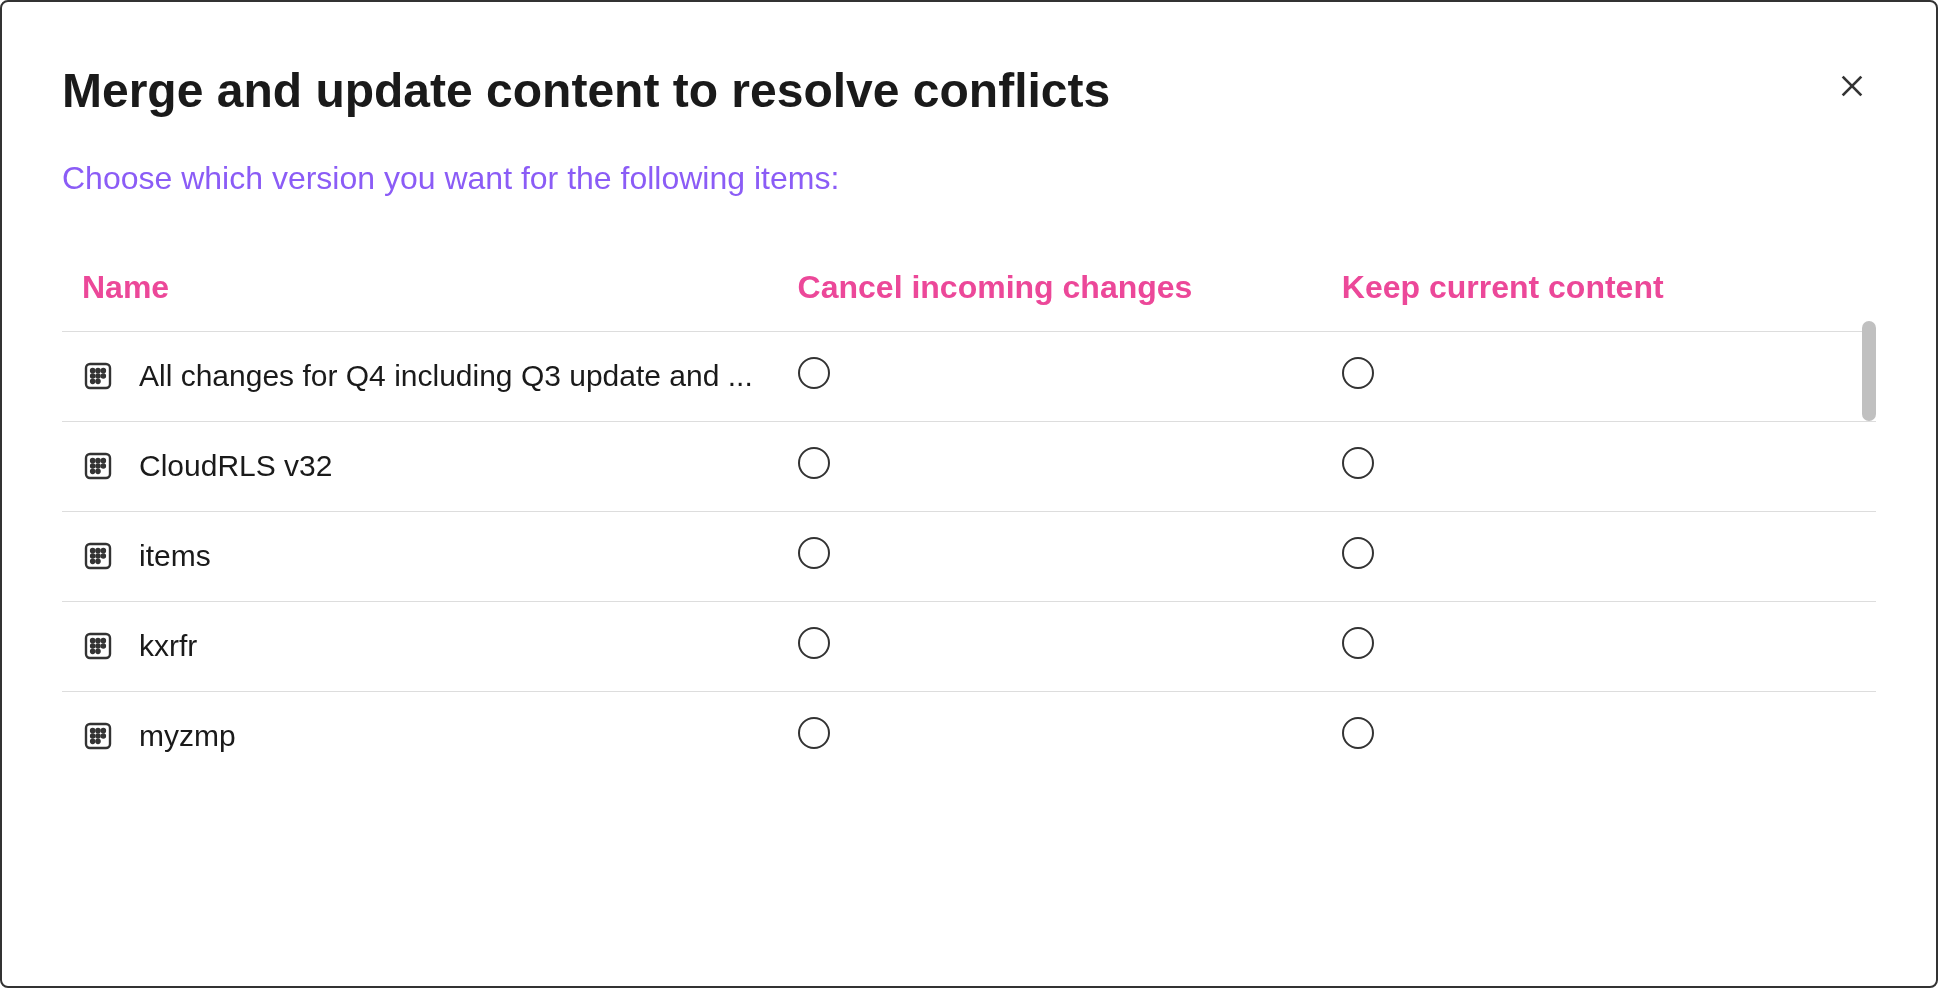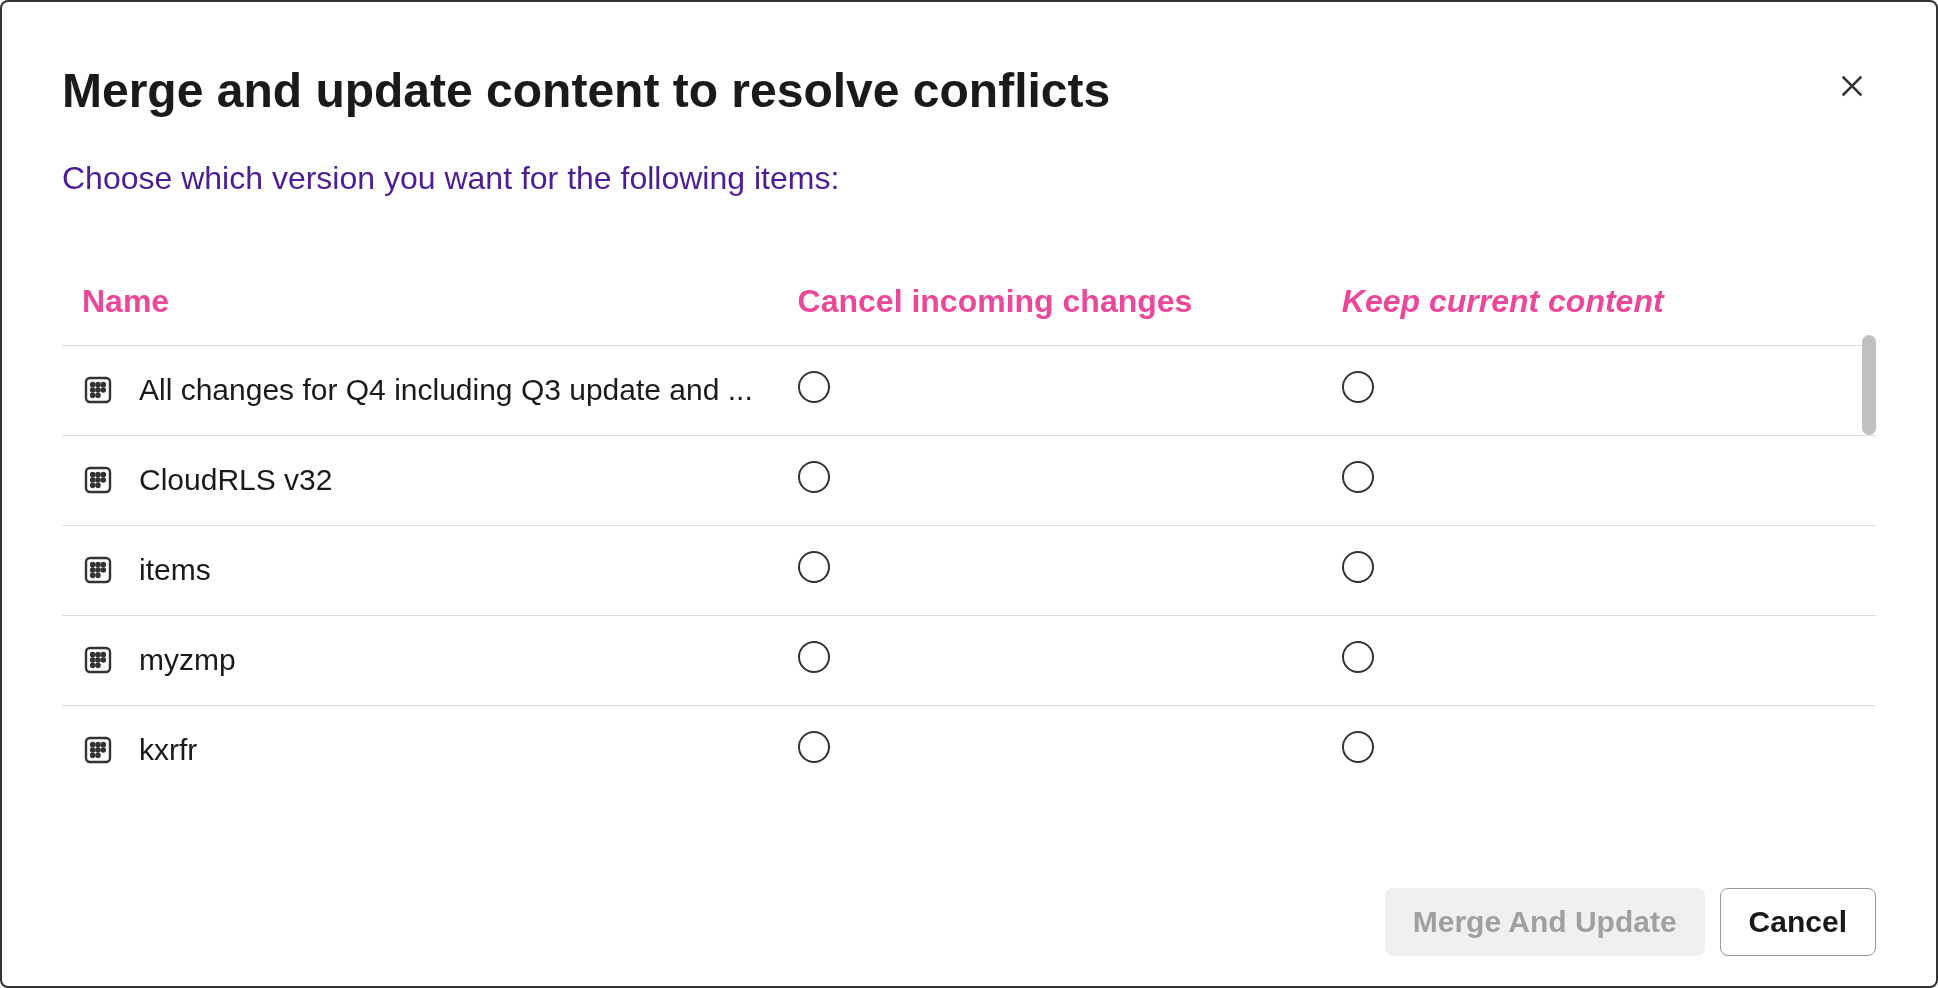--- a/index.html
+++ b/index.html
@@ -49,22 +49,22 @@
       justify-content: center;
     }
     .close-btn svg {
       width: 32px;
       height: 32px;
       stroke: #333;
       stroke-width: 2;
     }
     .dialog-subtitle {
       font-size: 32px;
-      color: #4c1d95;
-      margin-bottom: 66px;
+      color: #8b5cf6;
+      margin-bottom: 52px;
       font-weight: 400;
     }
     .table-container {
       flex: 1;
       position: relative;
       overflow: hidden;
     }
     .conflict-table {
       width: 100%;
       border-collapse: collapse;
@@ -79,21 +79,20 @@
     }
     .conflict-table thead th:first-child {
       padding-left: 20px;
       width: 40%;
     }
     .conflict-table thead th:nth-child(2) {
       width: 30%;
     }
     .conflict-table thead th:nth-child(3) {
       width: 30%;
-      font-style: italic;
     }
     .conflict-table tbody td {
       padding: 25px 10px;
       border-bottom: 1px solid #ddd;
       font-size: 30px;
       color: #1a1a1a;
       vertical-align: middle;
     }
     .conflict-table tbody tr:last-child td {
       border-bottom: none;
@@ -277,50 +276,46 @@
                   <circle cx="8" cy="8" r="1.2" fill="#333"></circle>
                   <circle cx="12" cy="8" r="1.2" fill="#333"></circle>
                   <circle cx="16" cy="8" r="1.2" fill="#333"></circle>
                   <circle cx="8" cy="12" r="1.2" fill="#333"></circle>
                   <circle cx="12" cy="12" r="1.2" fill="#333"></circle>
                   <circle cx="16" cy="12" r="1.2" fill="#333"></circle>
                   <circle cx="8" cy="16" r="1.2" fill="#333"></circle>
                   <circle cx="12" cy="16" r="1.2" fill="#333"></circle>
                 </svg>
               </span>
+              <span class="item-name">kxrfr</span>
+            </div>
+          </td>
+          <td><input type="radio" name="row4" class="radio-btn" style=""></td>
+          <td><input type="radio" name="row4" class="radio-btn" style=""></td>
+        </tr>
+        <tr>
+          <td>
+            <div class="name-cell">
+              <span class="item-icon">
+                <svg viewBox="0 0 24 24" fill="none" stroke="#333" stroke-width="1.8">
+                  <rect x="3" y="3" width="18" height="18" rx="3"></rect>
+                  <circle cx="8" cy="8" r="1.2" fill="#333"></circle>
+                  <circle cx="12" cy="8" r="1.2" fill="#333"></circle>
+                  <circle cx="16" cy="8" r="1.2" fill="#333"></circle>
+                  <circle cx="8" cy="12" r="1.2" fill="#333"></circle>
+                  <circle cx="12" cy="12" r="1.2" fill="#333"></circle>
+                  <circle cx="16" cy="12" r="1.2" fill="#333"></circle>
+                  <circle cx="8" cy="16" r="1.2" fill="#333"></circle>
+                  <circle cx="12" cy="16" r="1.2" fill="#333"></circle>
+                </svg>
+              </span>
               <span class="item-name">myzmp</span>
             </div>
           </td>
           <td><input type="radio" name="row3" class="radio-btn" style=""></td>
           <td><input type="radio" name="row3" class="radio-btn" style=""></td>
-        </tr>
-        <tr>
-          <td>
-            <div class="name-cell">
-              <span class="item-icon">
-                <svg viewBox="0 0 24 24" fill="none" stroke="#333" stroke-width="1.8">
-                  <rect x="3" y="3" width="18" height="18" rx="3"></rect>
-                  <circle cx="8" cy="8" r="1.2" fill="#333"></circle>
-                  <circle cx="12" cy="8" r="1.2" fill="#333"></circle>
-                  <circle cx="16" cy="8" r="1.2" fill="#333"></circle>
-                  <circle cx="8" cy="12" r="1.2" fill="#333"></circle>
-                  <circle cx="12" cy="12" r="1.2" fill="#333"></circle>
-                  <circle cx="16" cy="12" r="1.2" fill="#333"></circle>
-                  <circle cx="8" cy="16" r="1.2" fill="#333"></circle>
-                  <circle cx="12" cy="16" r="1.2" fill="#333"></circle>
-                </svg>
-              </span>
-              <span class="item-name">kxrfr</span>
-            </div>
-          </td>
-          <td><input type="radio" name="row4" class="radio-btn" style=""></td>
-          <td><input type="radio" name="row4" class="radio-btn" style=""></td>
         </tr>
       </tbody>
     </table>
     <div class="scrollbar-track"></div>
   </div>
 
-  <div class="dialog-footer">
-    <button class="btn btn-primary">Merge And Update</button>
-    <button class="btn btn-secondary">Cancel</button>
-  </div>
 </div>
 
 </body></html>

